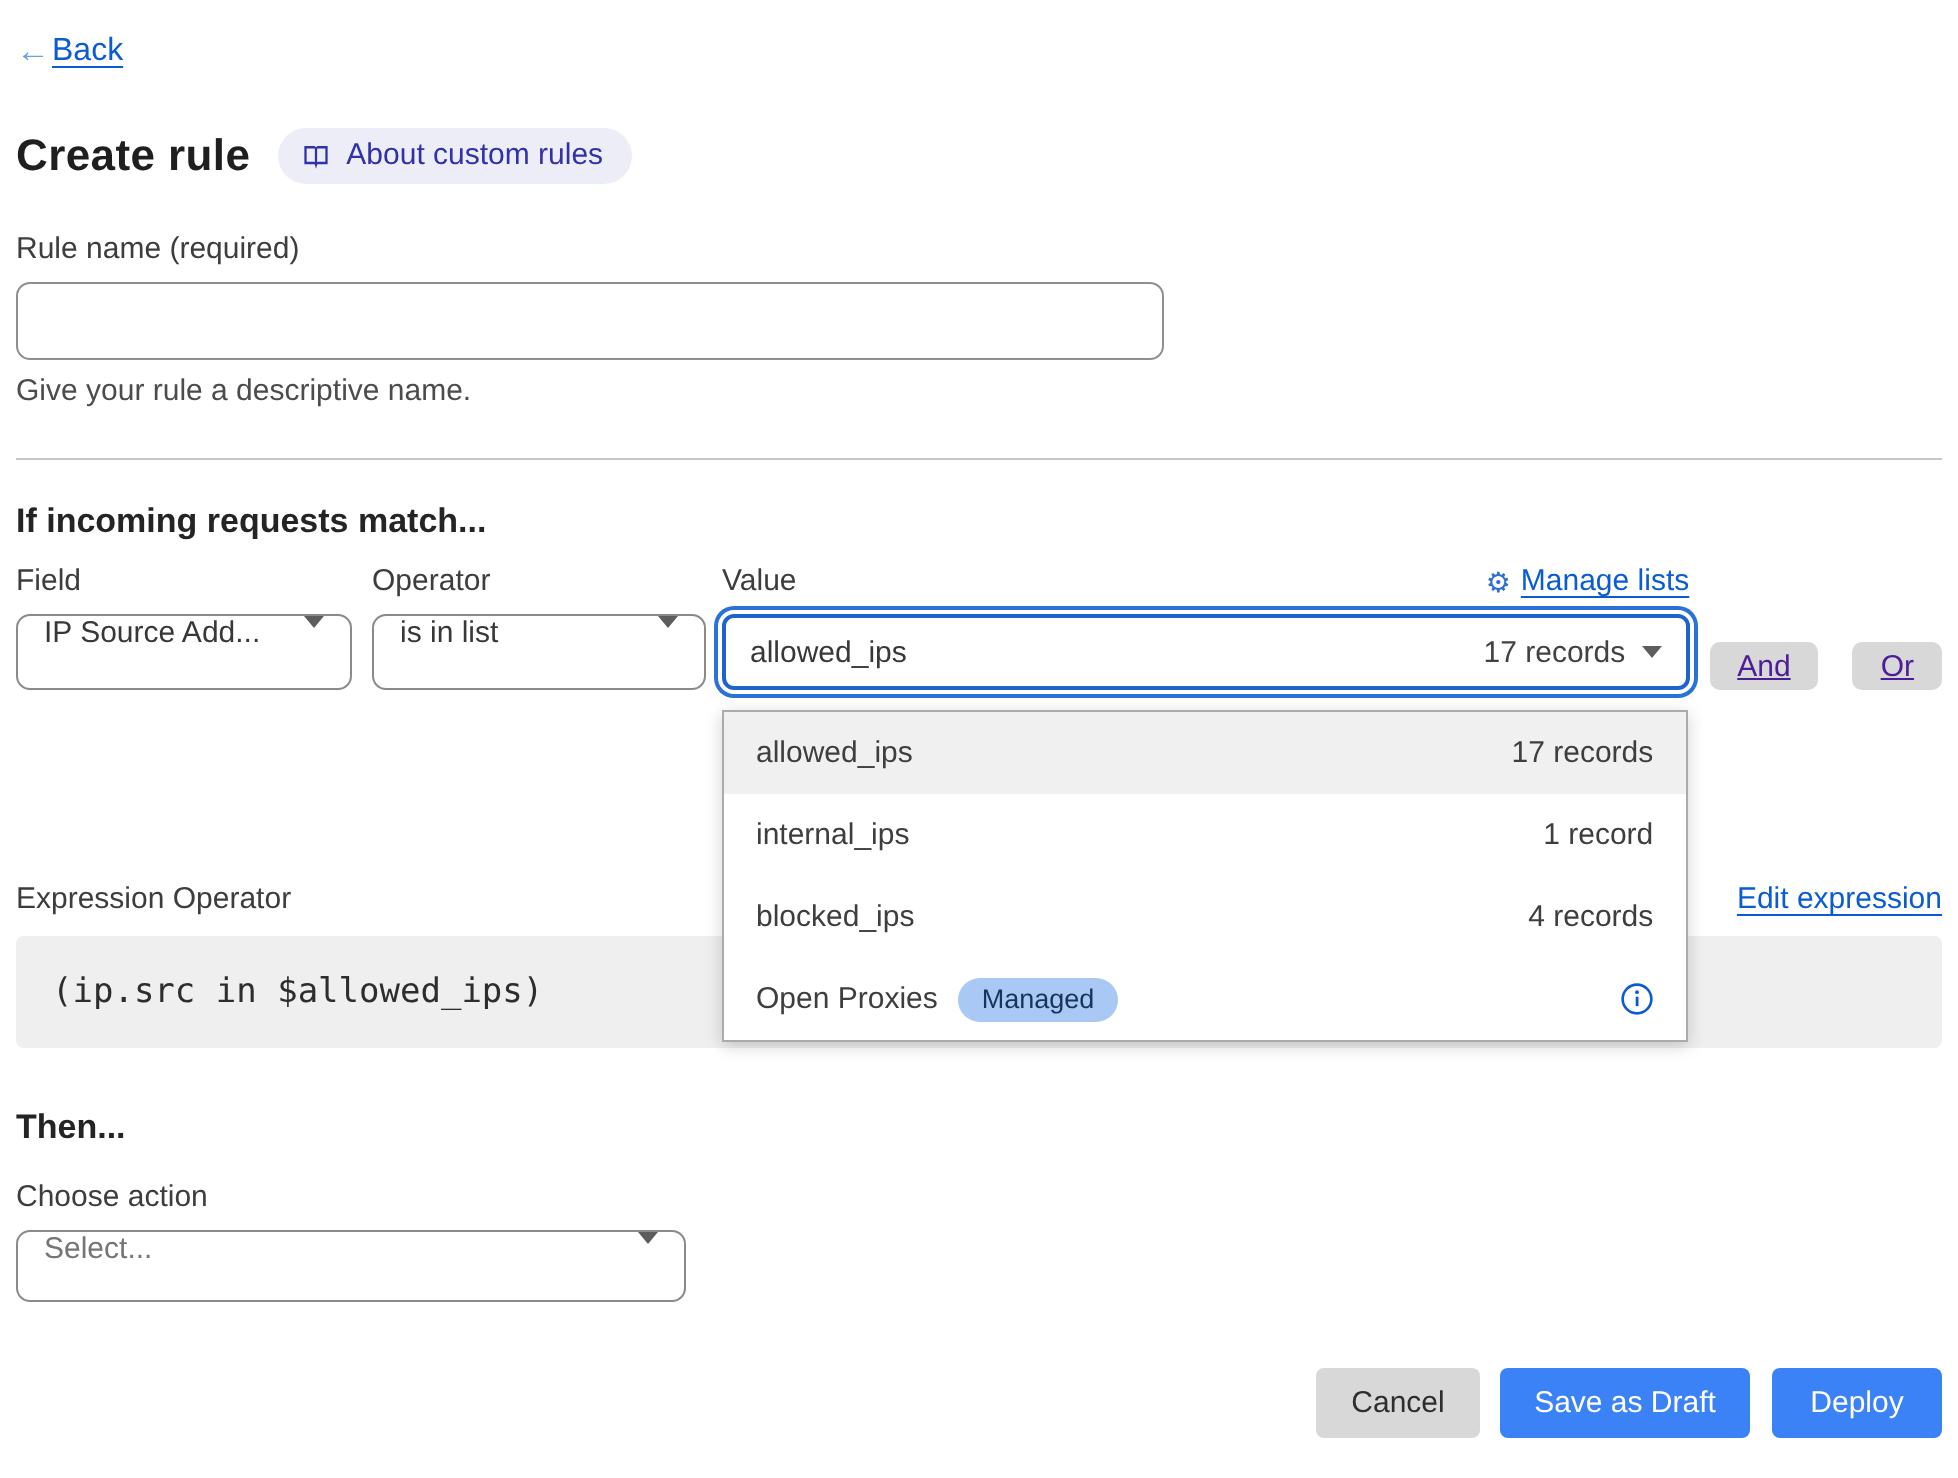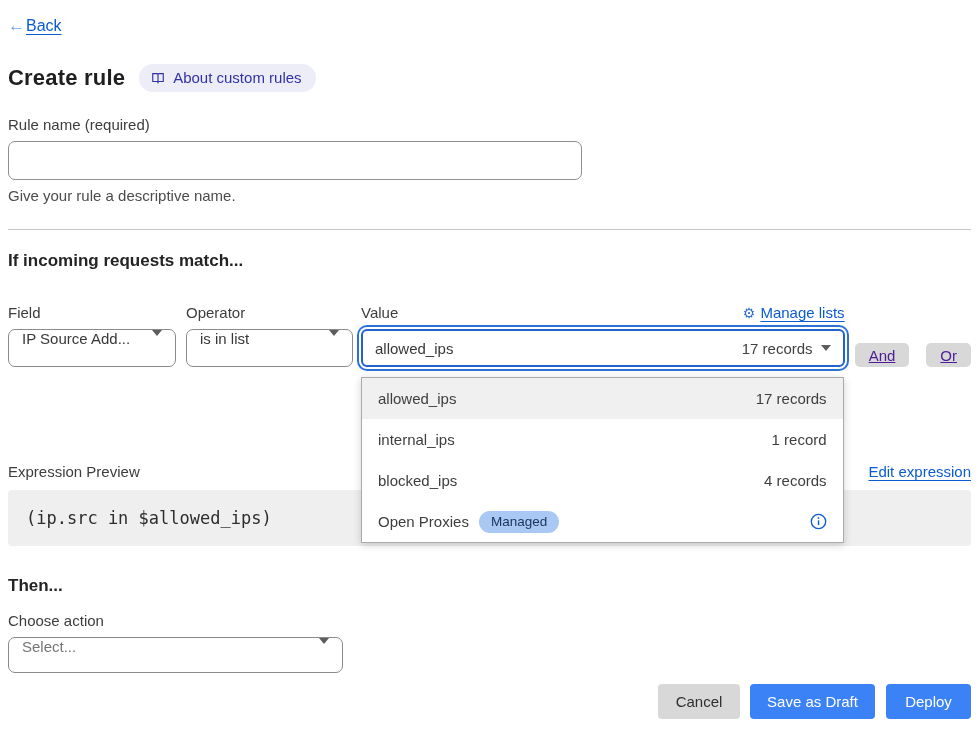--- a/index.html
+++ b/index.html
@@ -38,21 +38,21 @@
     font-size: 15px; padding: 0 12px; outline: none; color: #313131;
     font-family: "Liberation Sans", sans-serif;
   }
   .helper-text { font-size: 15px; color: #4c4c4c; margin-top: 7px; }
 
   .divider { border: none; border-top: 1px solid #c7c7c7; margin: 25px 0 0 0; width: 963px; }
 
   .section-heading { font-size: 17px; font-weight: bold; color: #242424; margin-top: 21px; }
 
   
-  .condition-row { display: flex; align-items: flex-end; margin-top: 33px; }
+  .condition-row { display: flex; align-items: flex-end; margin-top: 11px; }
   .cond-col { display: flex; flex-direction: column; }
   .col-field { width: 168px; margin-right: 10px; }
   .col-operator { width: 167px; margin-right: 8px; }
   .col-value { flex: 1; position: relative; margin-right: 10px; }
   .value-label-row { display: flex; justify-content: space-between; align-items: center; margin-bottom: 8px; }
   .manage-lists-link { display: inline-flex; align-items: center; gap: 5px; font-size: 15px; color: #0b5bd3; cursor: pointer; text-decoration: none; }
   .gear-icon { font-size: 14px; color: #2f6fd0; line-height: 1; }
   .manage-lists-text { text-decoration: underline; text-underline-offset: 3px; }
 
   .select-box {
@@ -226,21 +226,21 @@
     </div>
 
     <div class="andor-btns">
       <button class="btn-gray and-btn">And</button>
       <button class="btn-gray or-btn">Or</button>
     </div>
   </div>
 
   
   <div class="expression-label-row">
-    <div class="field-label" style="margin-bottom:0;">Expression Preview</div>
+    <div class="field-label" style="margin-bottom:0;">Expression Operator</div>
     <a class="edit-expression-link">Edit expression</a>
   </div>
   <div class="expression-box">
     <span class="expression-code">(ip.src in $allowed_ips)</span>
   </div>
 
   
   <div class="section-heading then-heading">Then...</div>
   <div class="field-label choose-action-label">Choose action</div>
   <div class="select-box action-select">

